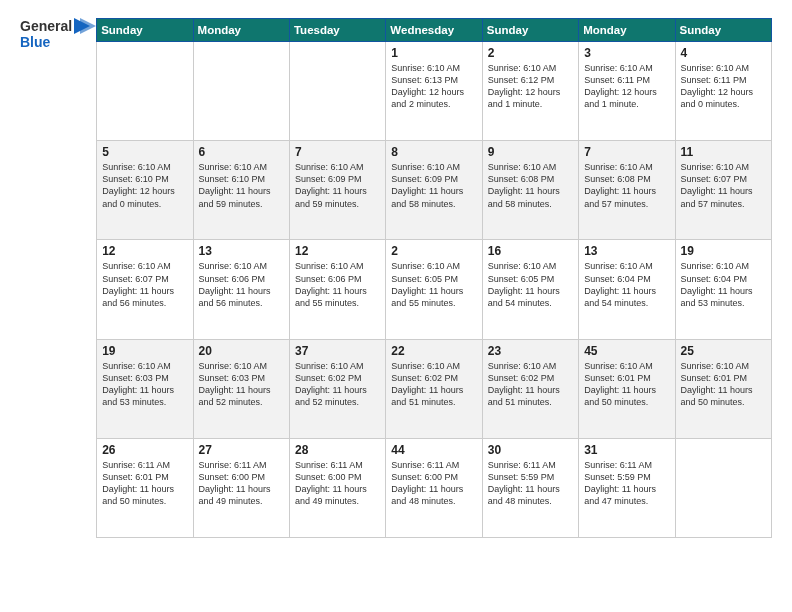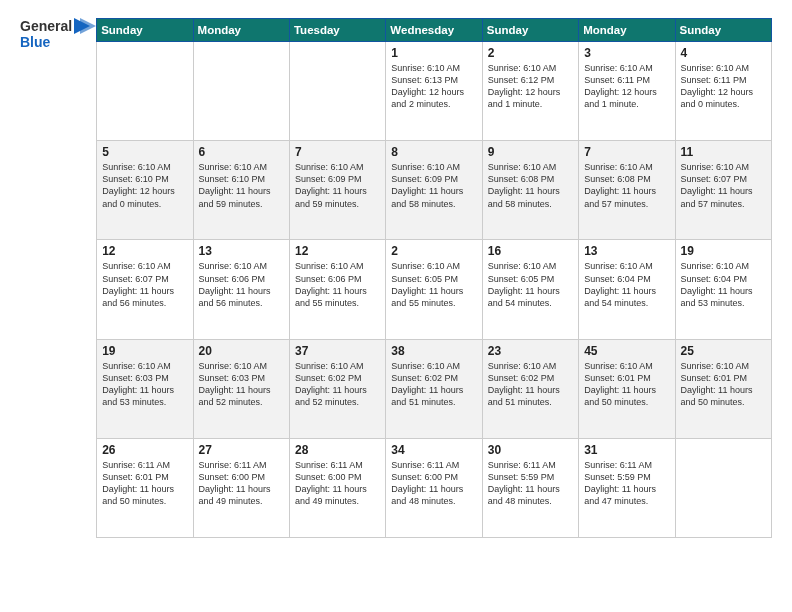--- a/index.html
+++ b/index.html
@@ -275,21 +275,21 @@
 and 52 minutes.</div>
           </td>
           <td>
             <span class="day-num">37</span>
             <div class="day-info" style="white-space: pre-line;">Sunrise: 6:10 AM
 Sunset: 6:02 PM
 Daylight: 11 hours
 and 52 minutes.</div>
           </td>
           <td>
-            <span class="day-num">38</span>
+            <span class="day-num">22</span>
             <div class="day-info" style="white-space: pre-line;">Sunrise: 6:10 AM
 Sunset: 6:02 PM
 Daylight: 11 hours
 and 51 minutes.</div>
           </td>
           <td>
             <span class="day-num">23</span>
             <div class="day-info" style="white-space: pre-line;">Sunrise: 6:10 AM
 Sunset: 6:02 PM
 Daylight: 11 hours
@@ -326,21 +326,21 @@
 and 49 minutes.</div>
           </td>
           <td>
             <span class="day-num">28</span>
             <div class="day-info" style="white-space: pre-line;">Sunrise: 6:11 AM
 Sunset: 6:00 PM
 Daylight: 11 hours
 and 49 minutes.</div>
           </td>
           <td>
-            <span class="day-num">34</span>
+            <span class="day-num">44</span>
             <div class="day-info" style="white-space: pre-line;">Sunrise: 6:11 AM
 Sunset: 6:00 PM
 Daylight: 11 hours
 and 48 minutes.</div>
           </td>
           <td>
             <span class="day-num">30</span>
             <div class="day-info" style="white-space: pre-line;">Sunrise: 6:11 AM
 Sunset: 5:59 PM
 Daylight: 11 hours

